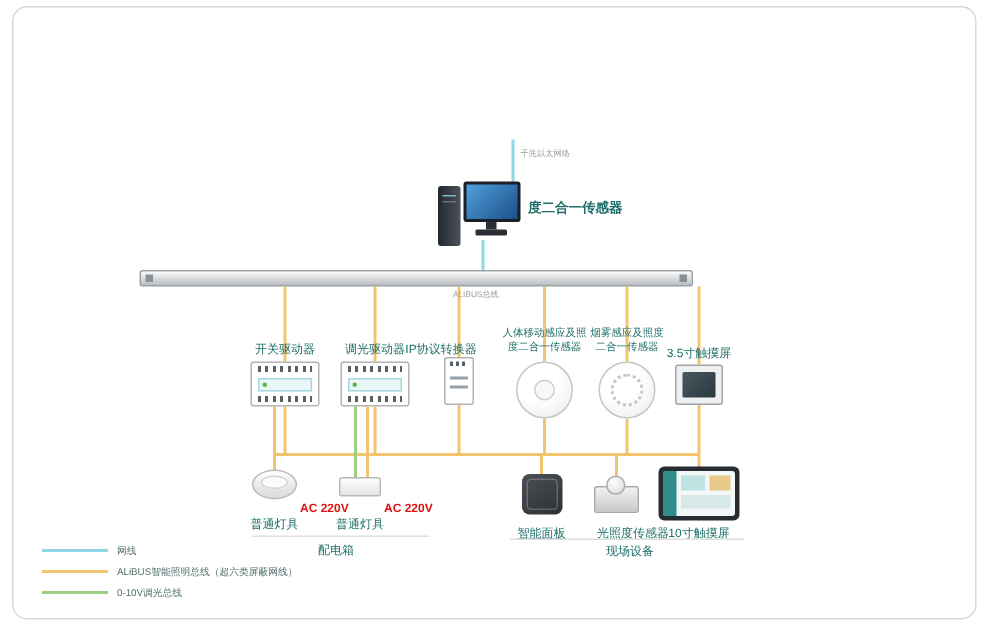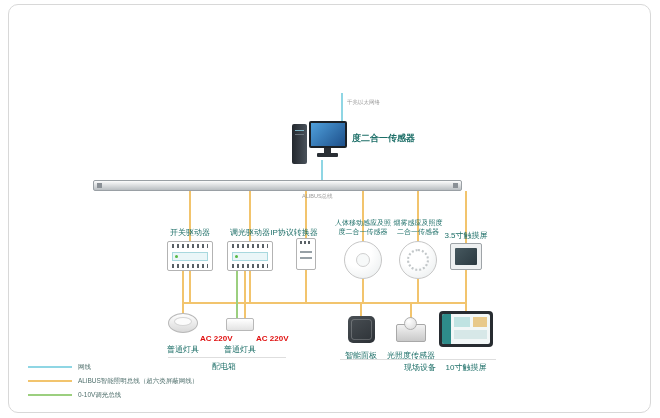--- a/index.html
+++ b/index.html
@@ -225,22 +225,22 @@
       <div class="c2"></div>
       <div class="c3"></div>
     </div>
   </div>
 
   <div class="red-lbl" style="left:200px; top:334px;">AC 220V</div>
   <div class="red-lbl" style="left:256px; top:334px;">AC 220V</div>
   <div class="lbl" style="left:183px; top:344px;">普通灯具</div>
   <div class="lbl" style="left:240px; top:344px;">普通灯具</div>
   <div class="lbl" style="left:361px; top:350px;text-decoration:underline;">智能面板</div>
-  <div class="lbl" style="left:411px; top:350px;">光照度传感器</div>
-  <div class="lbl" style="left:466px; top:362px;">10寸触摸屏</div>
+  <div class="lbl" style="left:422px; top:350px;">光照度传感器</div>
+  <div class="lbl" style="left:466px; top:350px;">10寸触摸屏</div>
 
   <div class="group-line" style="left:168px; top:357px; width:118px;"></div>
   <div class="lbl" style="left:224px; top:361px;">配电箱</div>
   <div class="group-line" style="left:340px; top:359px; width:156px;"></div>
   <div class="lbl" style="left:420px; top:362px;">现场设备</div>
 
   <div class="legend-row" style="top:363px;">
     <div class="legend-sw sw-net"></div>
     <div class="legend-lbl">网线</div>
   </div>

